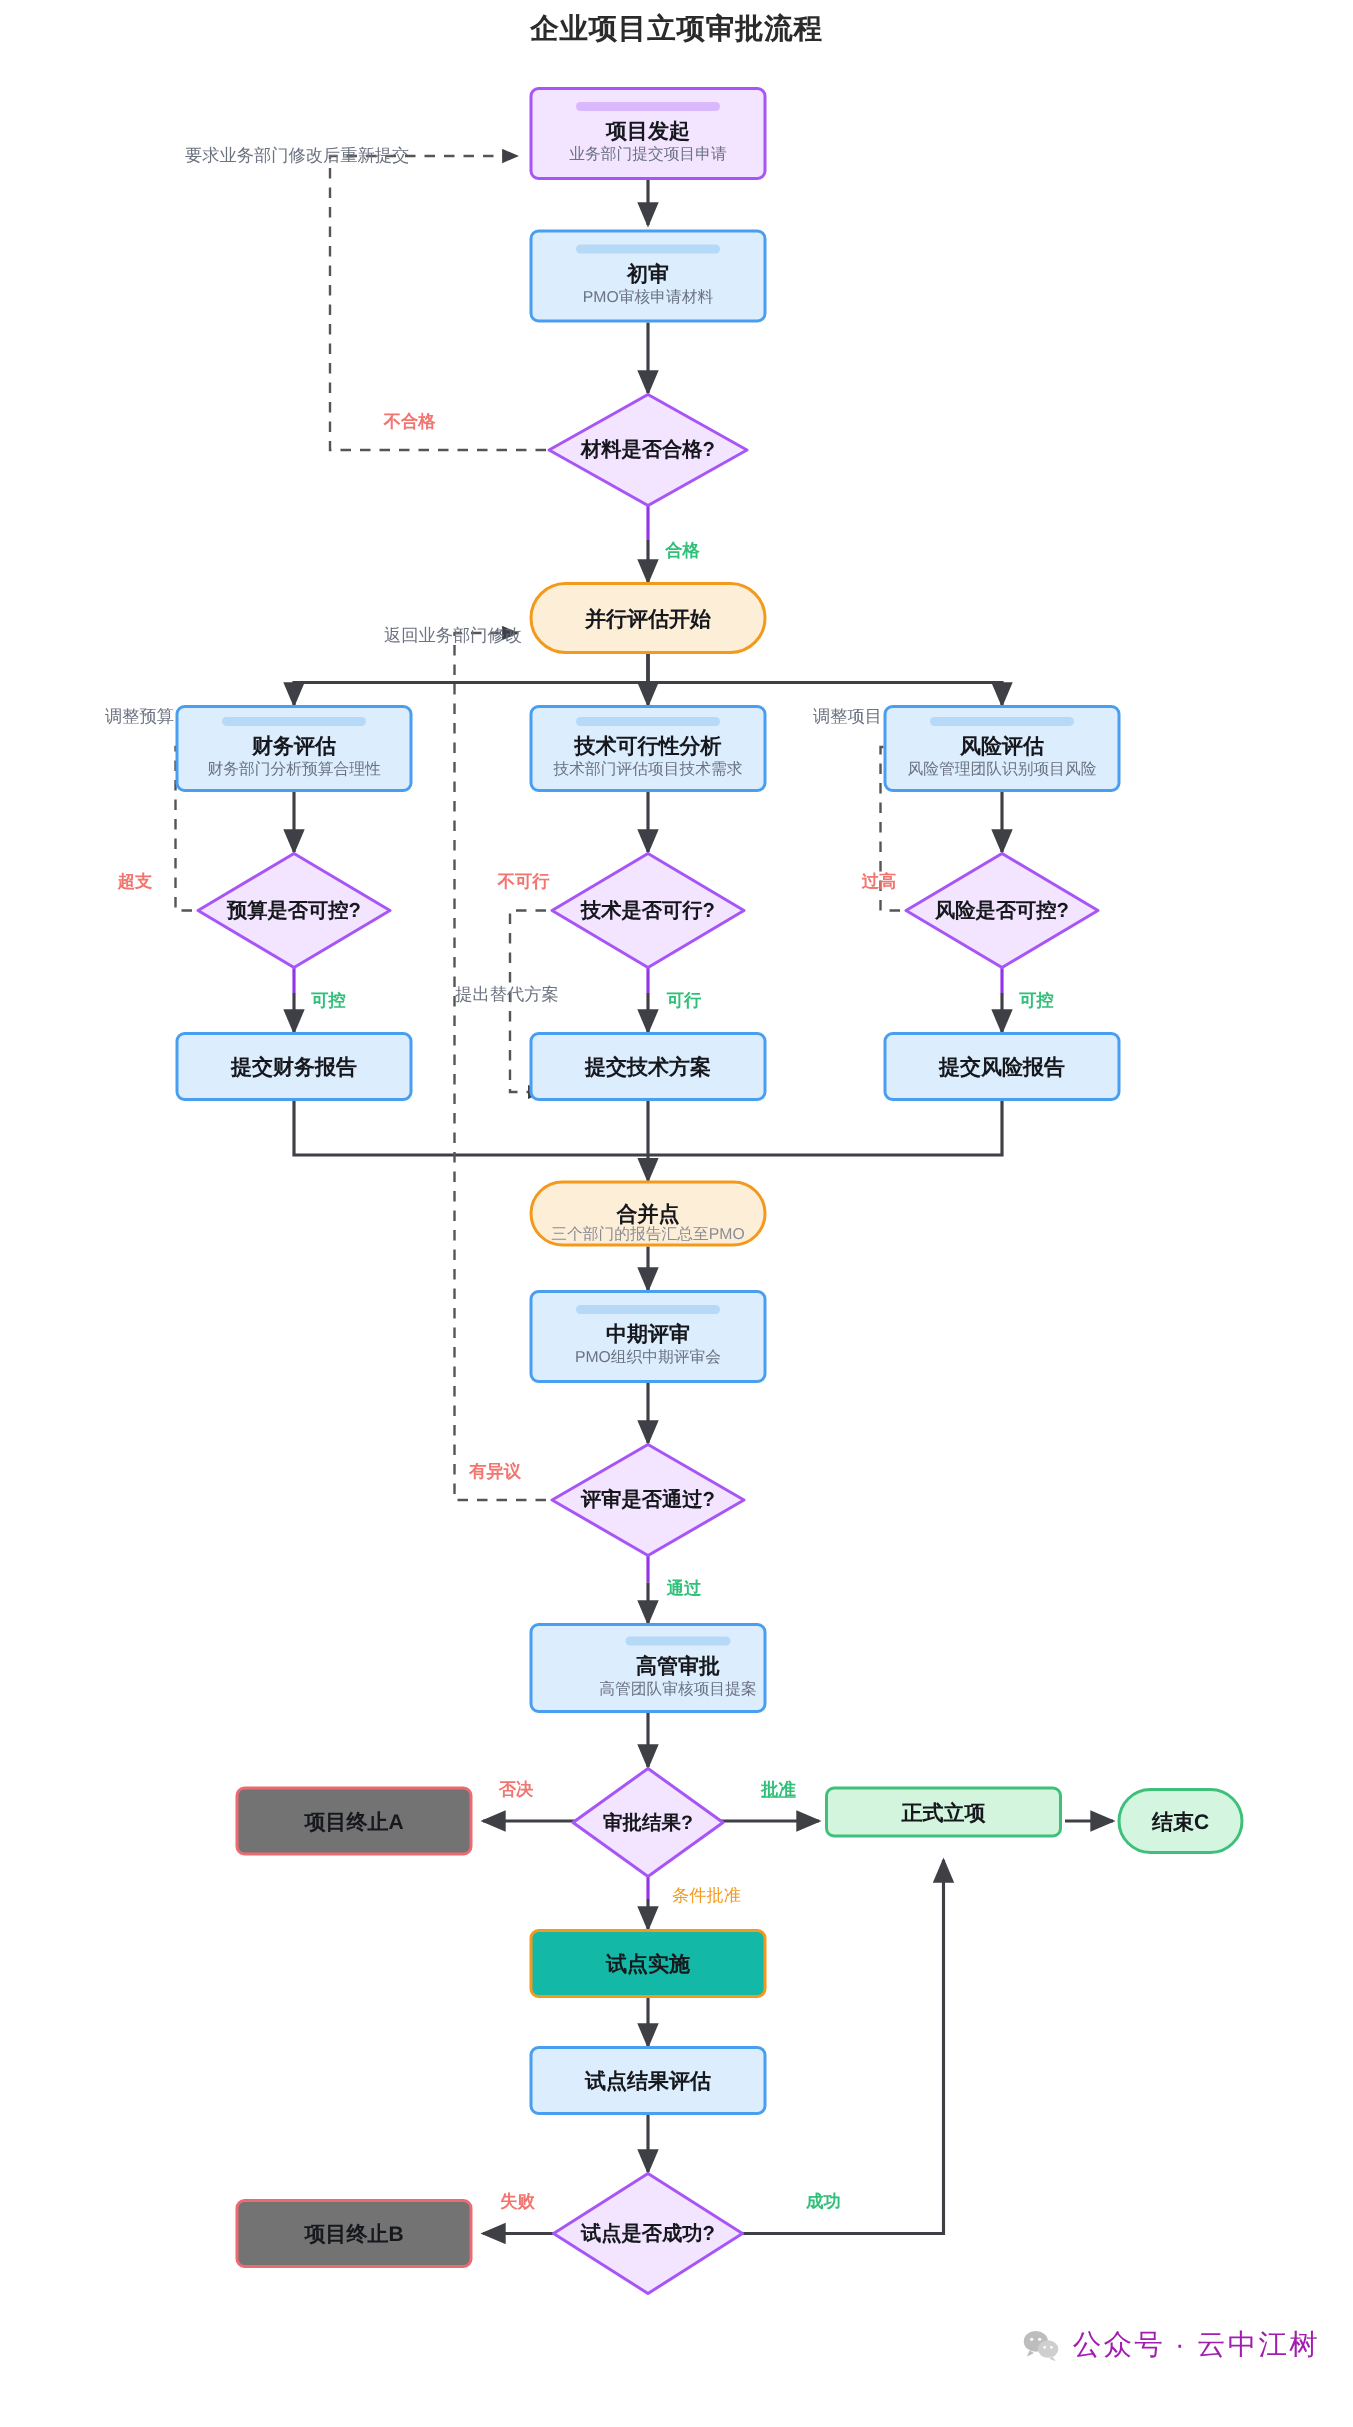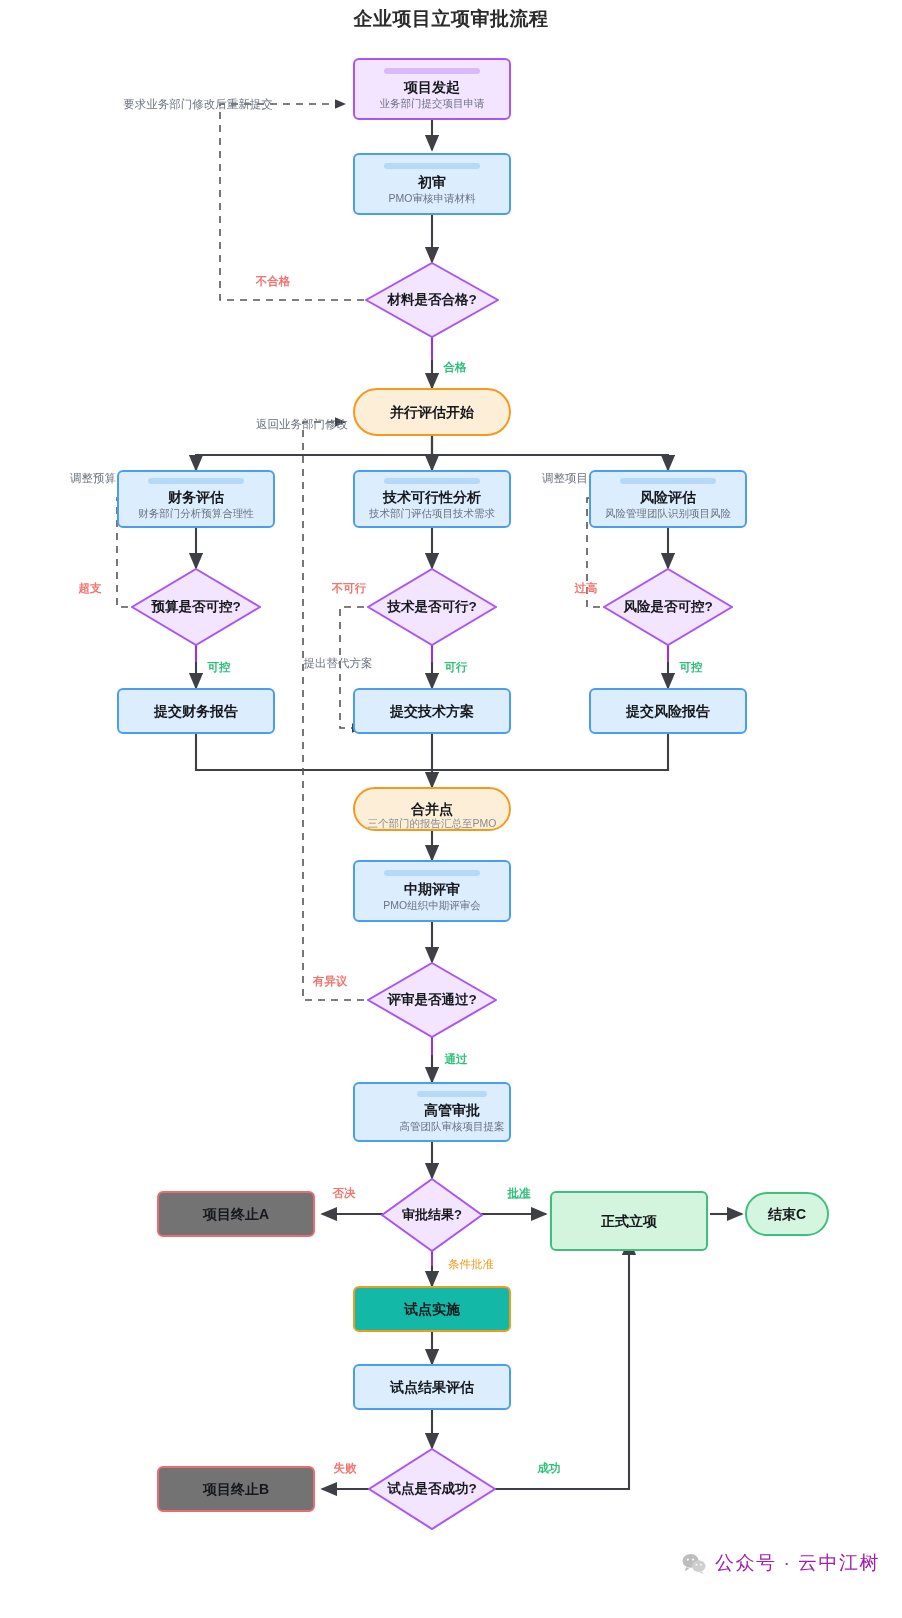--- a/index.html
+++ b/index.html
@@ -272,21 +272,21 @@
   <svg width="102" height="74" viewBox="0 0 102 74">
     <polygon points="51,1 101,37 51,73 1,37" fill="#f3e4ff" stroke="#a855f7" stroke-width="2"></polygon>
   </svg>
   <div class="dlabel" style="font-size:13px;">审批结果?</div>
 </div>
 
 <div class="node rect red" style="left:157px;top:1191px;width:158px;height:46px;">
   <div class="t">项目终止A</div>
 </div>
 
-<div class="node rect green" style="left:550px;top:1191px;width:158px;height:60px;">
+<div class="node rect green" style="left:550px;top:1191px;width:158px;height:34px;">
   <div class="t">正式立项</div>
 </div>
 
 <div class="node pill pill-green" style="left:745px;top:1192px;width:84px;height:44px;">
   <div class="t">结束C</div>
 </div>
 
 <div class="node rect orange" style="left:353px;top:1286px;width:158px;height:46px;">
   <div class="t">试点实施</div>
 </div>

